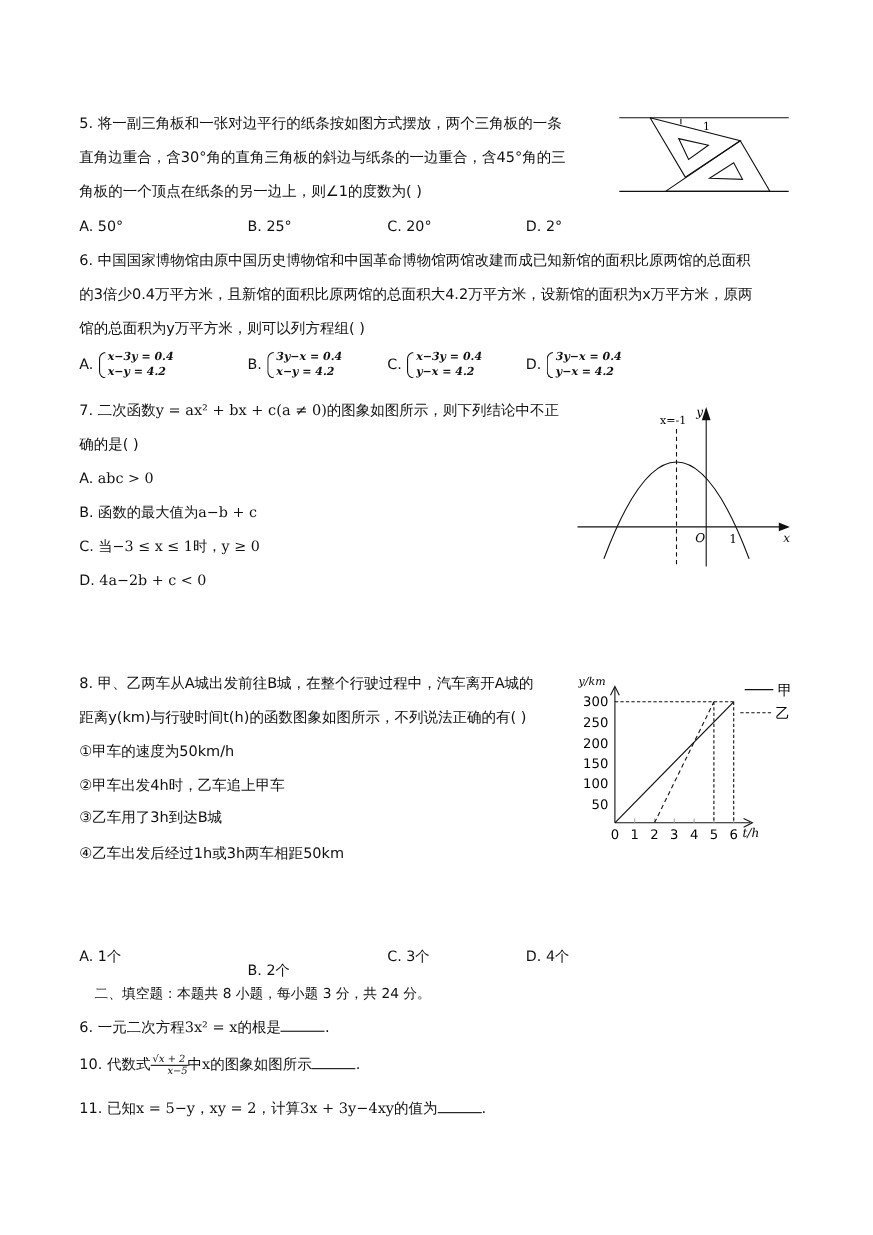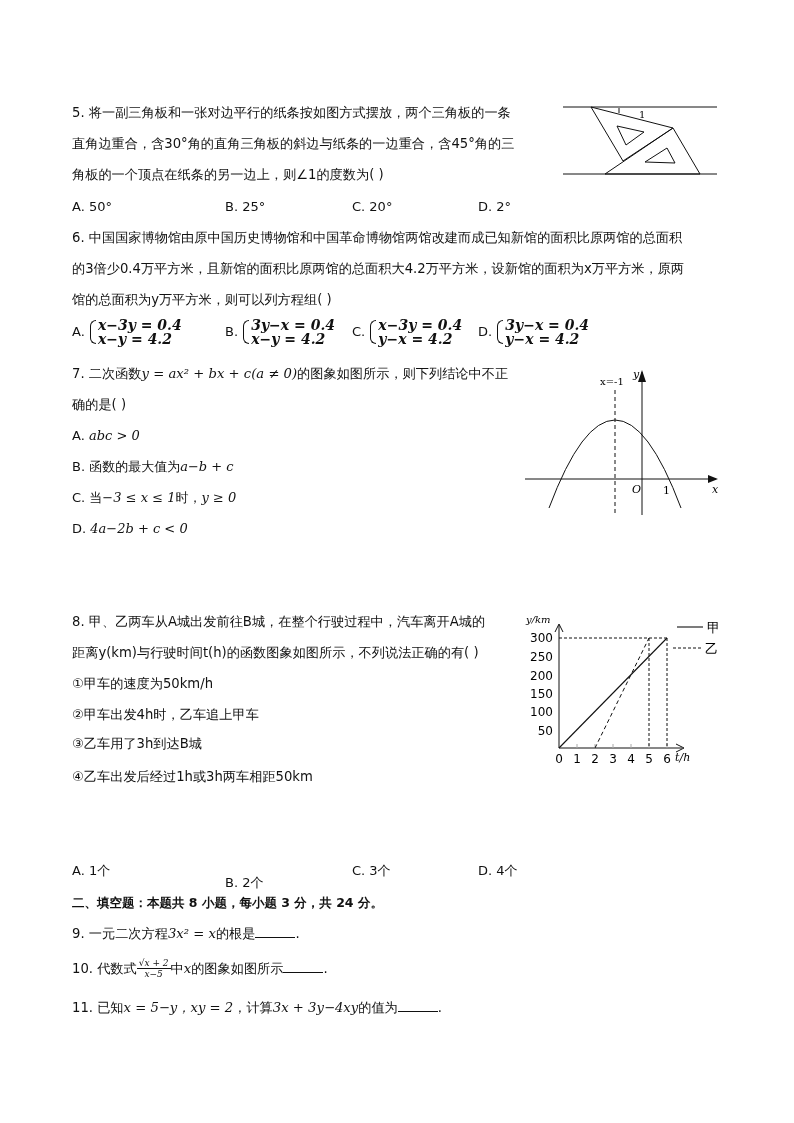--- a/index.html
+++ b/index.html
@@ -1,26 +1,26 @@
 <!DOCTYPE html>
 <html><head>
 <meta charset="utf-8">
 <style>
   html, body { margin:0; padding:0; background:#ffffff; }
   body { width:794px; height:1123px; position:relative; overflow:hidden;
          font-family:"DejaVu Sans", sans-serif; color:#111; font-size:13px; }
   .line { position:absolute; left:72px; white-space:nowrap; font-size:13.2px; line-height:18px; }
   .opt { position:absolute; white-space:nowrap; font-size:13px; line-height:18px; }
-  .m { font-family:"DejaVu Serif", serif; font-style:italic; }
-  .sys { display:inline-block; vertical-align:middle; position:relative; padding-left:9px; font-family:"DejaVu Serif", serif; font-style:italic; font-weight:bold; font-size:14px; line-height:14px; }
+  .m { font-family:"DejaVu Serif", serif; }
+  .sys { display:inline-block; vertical-align:middle; position:relative; padding-left:9px; font-family:"DejaVu Serif", serif; font-style:italic; font-weight:bold; font-size:10px; line-height:14px; }
   .sys::before { content:""; position:absolute; left:1px; top:2px; bottom:2px; width:5px; border:1.3px solid #111; border-right:none; border-radius:6px 0 0 6px; }
   .fig { position:absolute; }
-  .section { font-weight:bold; }
+  .section { font-weight:normal;margin-left:14px; }
   .blank { display:inline-block; width:40px; border-bottom:1px solid #111; height:12px; vertical-align:baseline; }
-  .frac { display:inline-block; vertical-align:middle; text-align:center; font-size:9px; line-height:10px; font-family:"DejaVu Serif",serif; font-style:italic; }
+  .frac { display:inline-block; vertical-align:middle; text-align:right; font-size:9px; line-height:10px; font-family:"DejaVu Serif",serif; font-style:italic; }
   .frac .num { border-bottom:1px solid #111; padding:0 2px; }
 </style>
 </head>
 <body>
 
 <div class="line" style="top:104px">5. 将一副三角板和一张对边平行的纸条按如图方式摆放，两个三角板的一条</div>
 <div class="line" style="top:135px">直角边重合，含30°角的直角三角板的斜边与纸条的一边重合，含45°角的三</div>
 <div class="line" style="top:166px">角板的一个顶点在纸条的另一边上，则∠1的度数为(    )</div>
 <div class="opt" style="left:72px;top:198px">A. 50°</div>
 <div class="opt" style="left:225px;top:198px">B. 25°</div>
@@ -151,21 +151,21 @@
 </svg>
 
 <div class="opt" style="left:72px;top:862px">A. 1个</div>
 <div class="opt" style="left:225px;top:874px">B. 2个</div>
 <div class="opt" style="left:352px;top:862px">C. 3个</div>
 <div class="opt" style="left:478px;top:862px">D. 4个</div>
 
 <div class="line section" style="top:894px;font-size:12.5px">二、填空题：本题共 8 小题，每小题 3 分，共 24 分。</div>
 
 <div class="line" style="top:925px">
-  <span>9. 一元二次方程</span><span class="m">3x² = x</span><span>的根是</span><span class="blank"></span><span>.</span>
+  <span>6. 一元二次方程</span><span class="m">3x² = x</span><span>的根是</span><span class="blank"></span><span>.</span>
 </div>
 
 <div class="line" style="top:958px">
   <span>10. 代数式</span><span class="frac"><span class="num" style="display:block">√x + 2</span><span style="display:block">x−5</span></span><span>中</span><span class="m">x</span><span>的图象如图所示</span><span class="blank"></span><span>.</span>
 </div>
 
 <div class="line" style="top:999px">
   <span>11. 已知</span><span class="m">x = 5−y，xy = 2</span><span>，计算</span><span class="m">3x + 3y−4xy</span><span>的值为</span><span class="blank"></span><span>.</span>
 </div>
 

